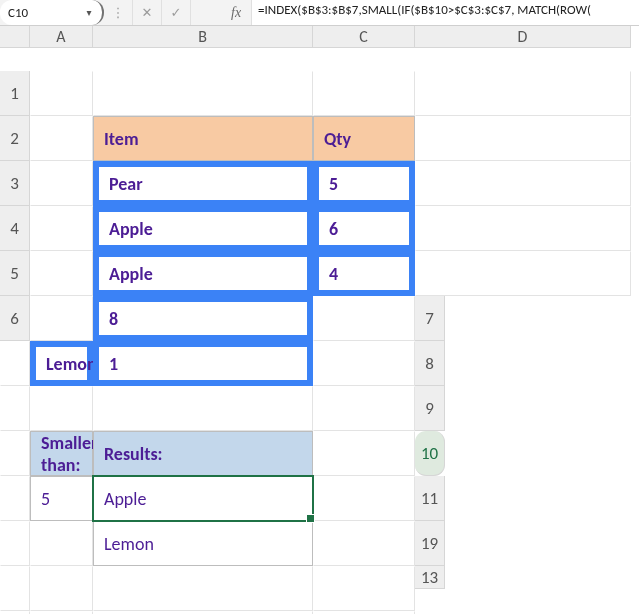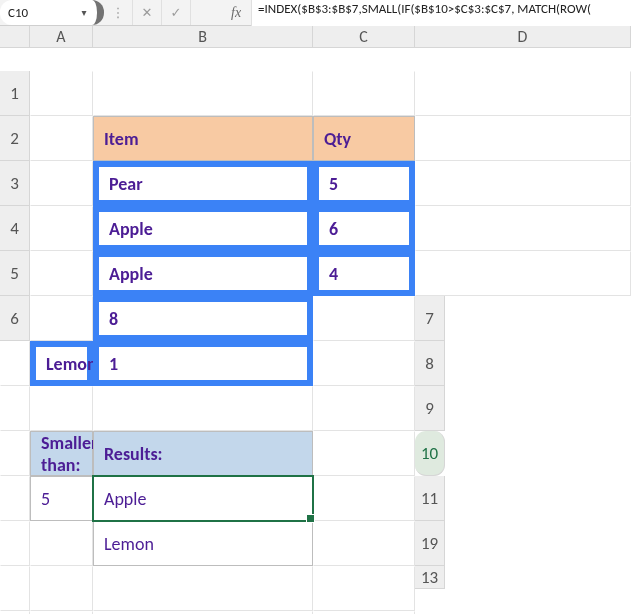--- a/index.html
+++ b/index.html
@@ -20,21 +20,21 @@
     align-items: stretch;
     height: 26px;
     border-bottom: 1px solid #cfcfcf;
     background: #f3f3f3;
     font-size: 13px;
     color: #333;
   }
   .namebox-wrap {
     display: flex;
     align-items: center;
-    border-right: 7px solid #737373;
+    border-right: 2px solid #737373;
     background: #ffffff;
     width: 104px;
     padding: 0 6px 0 8px;
     border-radius: 12px;
   }
   .namebox-text { flex: 1; color: #222; }
   .namebox-arrow {
     width: 14px; text-align: center; color: #555; font-size: 10px;
   }
   .fb-section {
@@ -42,22 +42,22 @@
     border-right: 1px solid #e0e0e0;
     padding: 0 6px;
     color: #9b9b9b;
   }
   .fb-icon { width:16px; text-align:center; font-size:13px; }
   .fx-label {
     font-style: italic; font-family: 'Times New Roman', serif;
     color: #6a6a6a; font-size: 14px; padding: 0 4px; margin-left: 30px;
   }
   .formula-text {
-    flex: 1; display:flex; align-items:flex-end;
-    background:#ffffff; padding:16px 6px; color:#222;
+    flex: 1; display:flex; align-items:flex-start;
+    background:#ffffff; padding:2px 6px; color:#222;
     white-space: nowrap; overflow:hidden;
     border-left:1px solid #e0e0e0;
   }
 
   
   .grid {
     display: grid;
     grid-template-columns: 30px 63px 220px 102px 216px;
     grid-auto-rows: 45px;
   }

